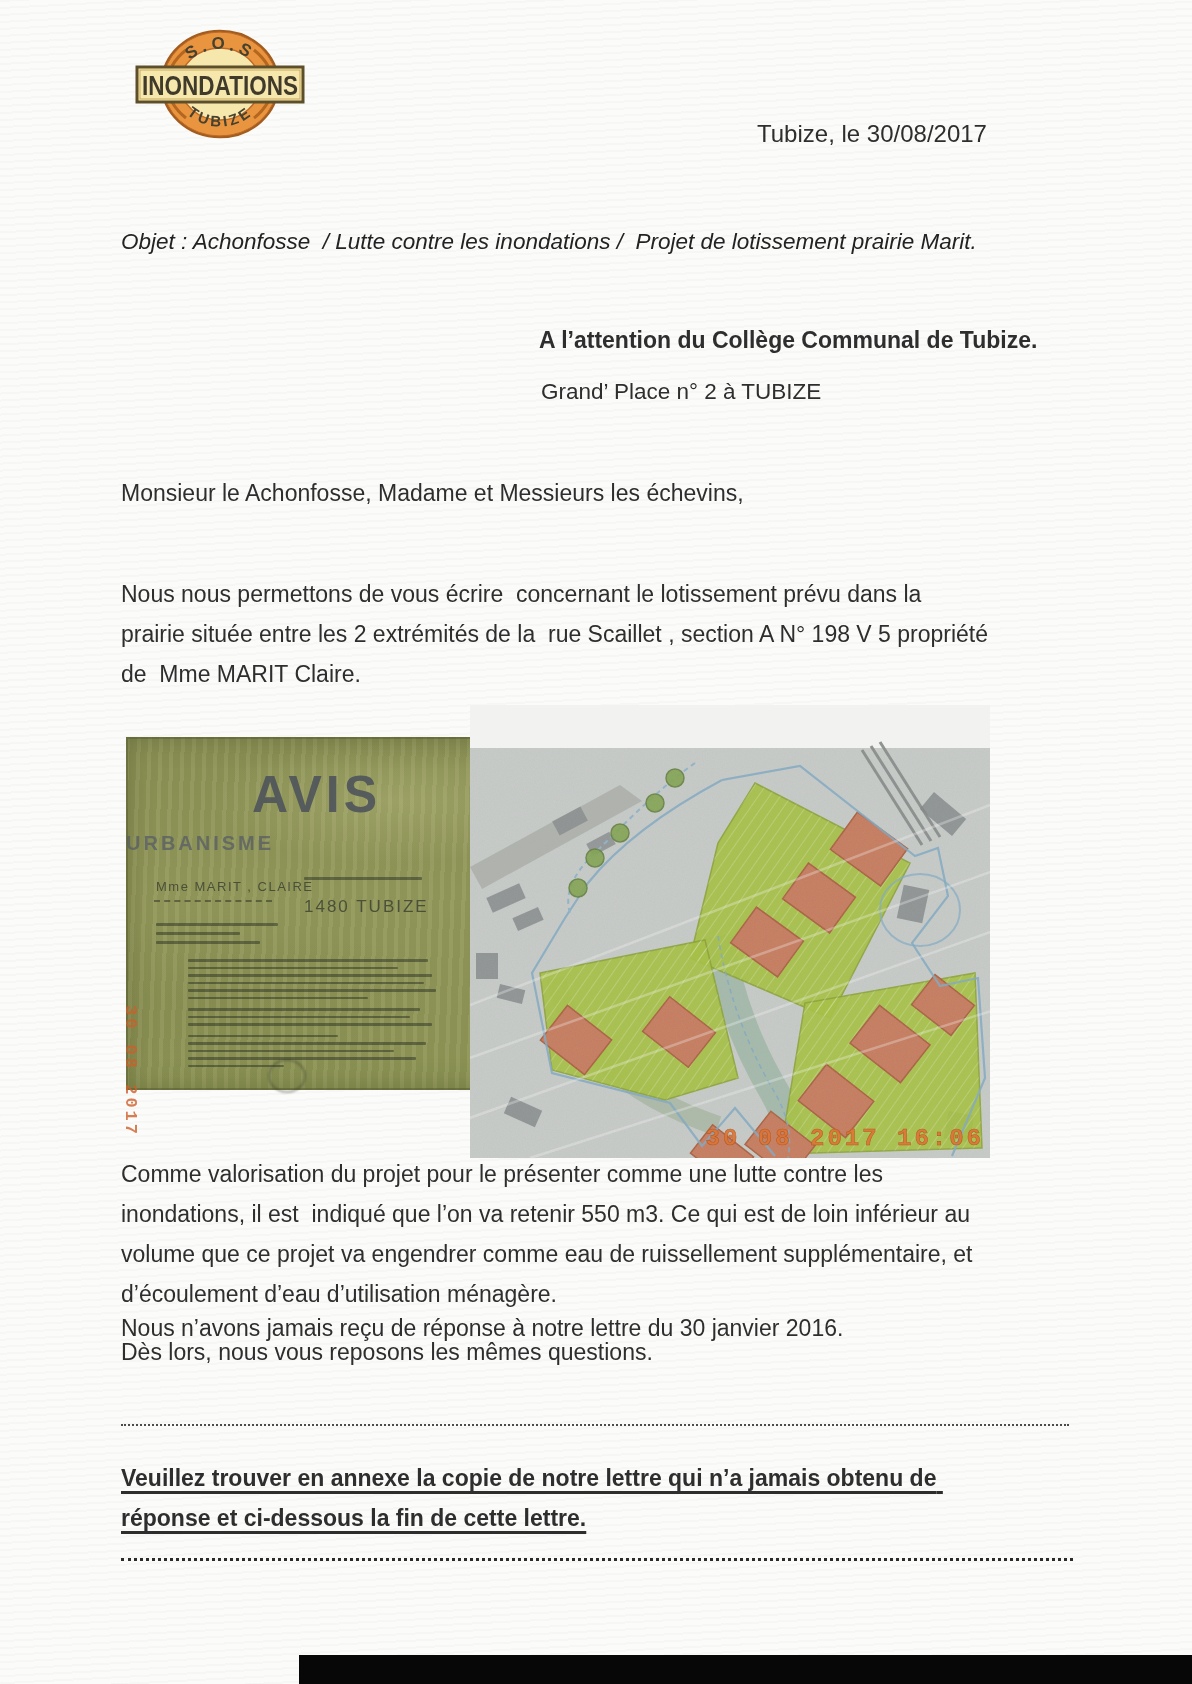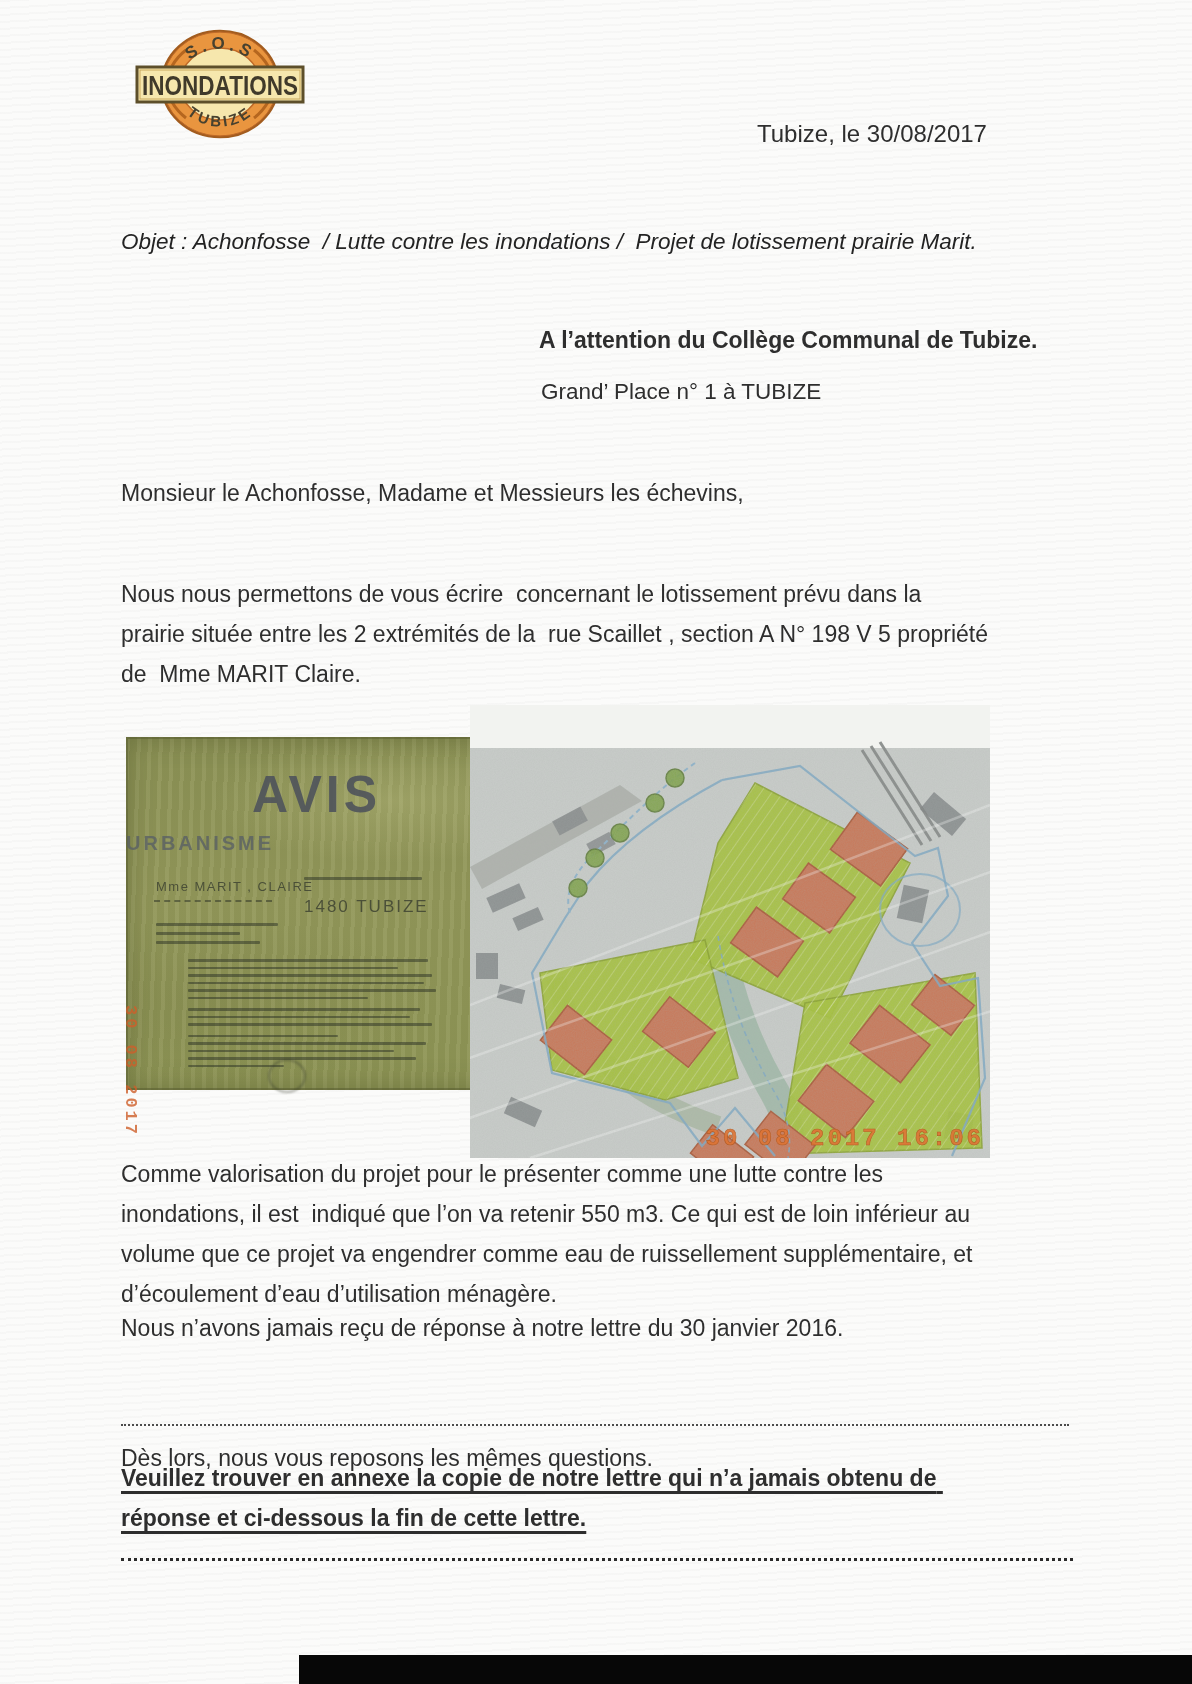--- a/index.html
+++ b/index.html
@@ -24,21 +24,21 @@
 
   
   .dateline{left:757px;top:120px;font-size:24px;}
   .subject{left:121px;top:222px;width:880px;font-size:22.5px;color:#232323;}
   .attention{left:539px;top:327px;font-size:23px;}
   .addr{left:541px;top:379px;font-size:22.5px;}
   .salutation{left:121px;top:480px;font-size:23px;}
   .para1{left:121px;top:574px;width:868px;}
   .para2{left:121px;top:1138px;width:868px;margin-top:16px;}
   .para3{left:121px;top:1308px;width:900px;}
-  .para4{left:121px;top:1438px;width:900px;}
+  .para4{left:121px;top:1332px;width:900px;}
   .annex{left:121px;top:1458px;width:878px;font-weight:bold;
          text-decoration:underline;text-decoration-thickness:2.5px;text-underline-offset:5px;}
 
   .dotsep{left:121px;height:0;border-bottom:2px dotted #4c4c4c;}
   .dotsep1{top:1424px;width:948px;}
   .dotsep2{top:1558px;width:952px;border-bottom:3px dotted #2b2b2b;}
 
   .blackbar{left:299px;top:1655px;width:893px;height:29px;background:#070707;}
 
   
@@ -104,21 +104,21 @@
       <textPath href="#arcBot" startOffset="50%" text-anchor="middle">TUBIZE</textPath>
     </text>
   </svg>
 </div>
 
 <div class="abs dateline">Tubize, le 30/08/2017</div>
 
 <div class="abs subject txt italic">Objet : Achonfosse  / Lutte contre les inondations /  Projet de lotissement prairie Marit.</div>
 
 <div class="abs attention bold">A l’attention du Collège Communal de Tubize.</div>
-<div class="abs addr">Grand’ Place n° 1 à TUBIZE</div>
+<div class="abs addr">Grand’ Place n° 2 à TUBIZE</div>
 
 <div class="abs salutation">Monsieur le Achonfosse, Madame et Messieurs les échevins,</div>
 
 <div class="abs para1 txt">Nous nous permettons de vous écrire  concernant le lotissement prévu dans la prairie située entre les 2 extrémités de la  rue Scaillet , section A N° 198 V 5 propriété de  Mme MARIT Claire.</div>
 
 <div class="abs poster">
   <div class="avis-title">AVIS</div>
   <div class="avis-sub">URBANISME</div>
   <div class="avis-name">Mme MARIT , CLAIRE</div>
   <div class="avis-name-ul"></div>

